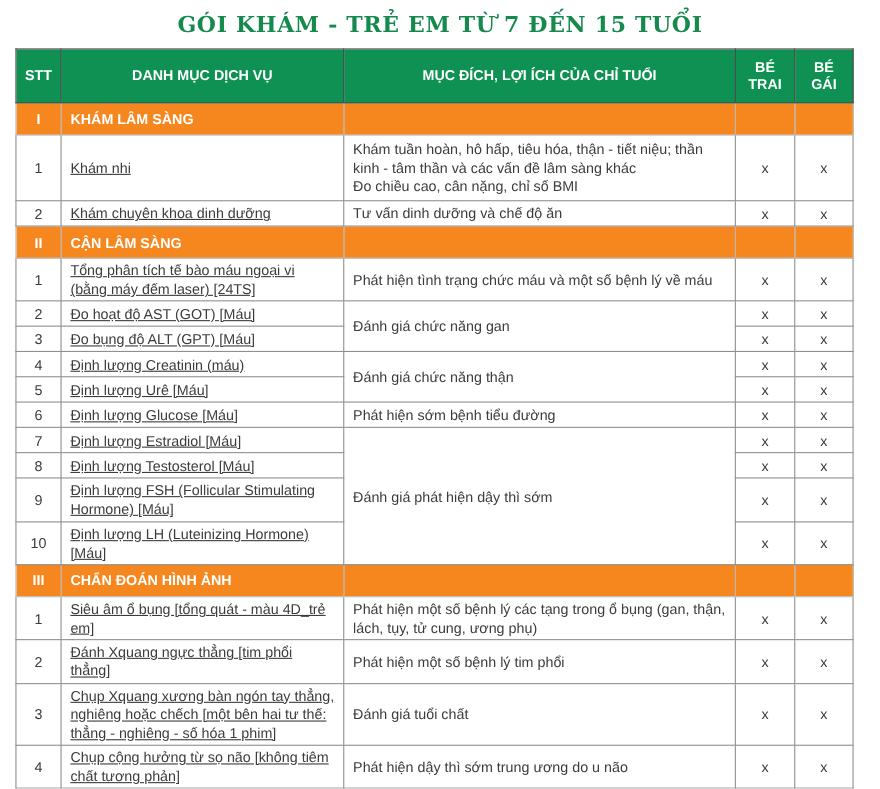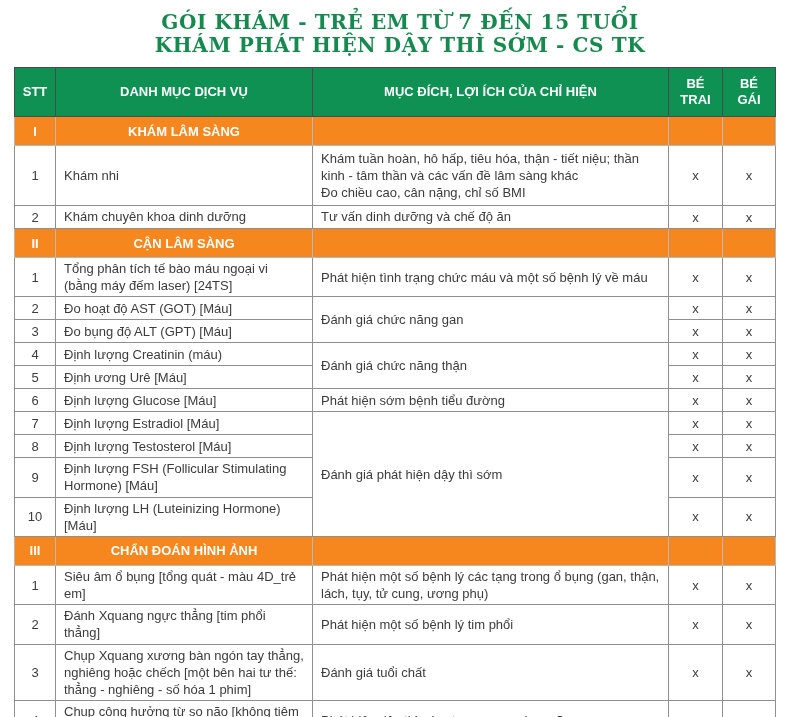--- a/index.html
+++ b/index.html
@@ -43,58 +43,56 @@
     line-height:1.25;
   }
 
   
   tr.section td{
     background:#f6871f;
     color:#ffffff;
     font-weight:bold;
     height:24px;
     border-color:#b8b8b8;
-    text-align:center;
   }
   tr.section td.stt{text-align:center;}
 
   td.stt{text-align:center;color:#3c3c3c;}
   td.mark{text-align:center;color:#3c3c3c;}
   td.purpose{white-space:pre-line;line-height:1.32;}
-  td.service{line-height:1.32;}
+  td.service{line-height:1.32;text-decoration:underline;}
 
   tr.h1{height:23px;}
   tr.h2{height:38px;}
   tr.h3{height:60px;}
   tr.h3b{height:56px;}
 </style>
 </head>
 <body>
 
 <div class="page">
 
   <div class="title-wrap">
     <div class="title-line">GÓI KHÁM - TRẺ EM TỪ 7 ĐẾN 15 TUỔI</div>
-    <div class="title-line">KHÁM PHÁT HIỆN DẬY THÌ SỚM - CS TK</div>
   </div>
 
   <table class="pkg">
     <colgroup>
       <col style="width:41px">
       <col style="width:257px">
       <col style="width:356px">
       <col style="width:54px">
       <col style="width:53px">
     </colgroup>
 
     <tbody>
         <tr class="head">
       <th>STT</th>
       <th>DANH MỤC DỊCH VỤ</th>
-      <th>MỤC ĐÍCH, LỢI ÍCH CỦA CHỈ HIỆN</th>
+      <th>MỤC ĐÍCH, LỢI ÍCH CỦA CHỈ TUỔI</th>
       <th>BÉ TRAI</th>
       <th>BÉ GÁI</th>
     </tr>
 
     <tr class="section">
       <td class="stt">I</td>
       <td>KHÁM LÂM SÀNG</td>
       <td></td>
       <td></td>
       <td></td>
@@ -144,21 +142,21 @@
     </tr>
     <tr class="h1">
       <td class="stt">4</td>
       <td class="service">Định lượng Creatinin (máu)</td>
       <td class="purpose" rowspan="2">Đánh giá chức năng thận</td>
       <td class="mark">x</td>
       <td class="mark">x</td>
     </tr>
     <tr class="h1">
       <td class="stt">5</td>
-      <td class="service">Định ương Urê [Máu]</td>
+      <td class="service">Định lượng Urê [Máu]</td>
       <td class="mark">x</td>
       <td class="mark">x</td>
     </tr>
     <tr class="h1">
       <td class="stt">6</td>
       <td class="service">Định lượng Glucose [Máu]</td>
       <td class="purpose">Phát hiện sớm bệnh tiểu đường</td>
       <td class="mark">x</td>
       <td class="mark">x</td>
     </tr>

